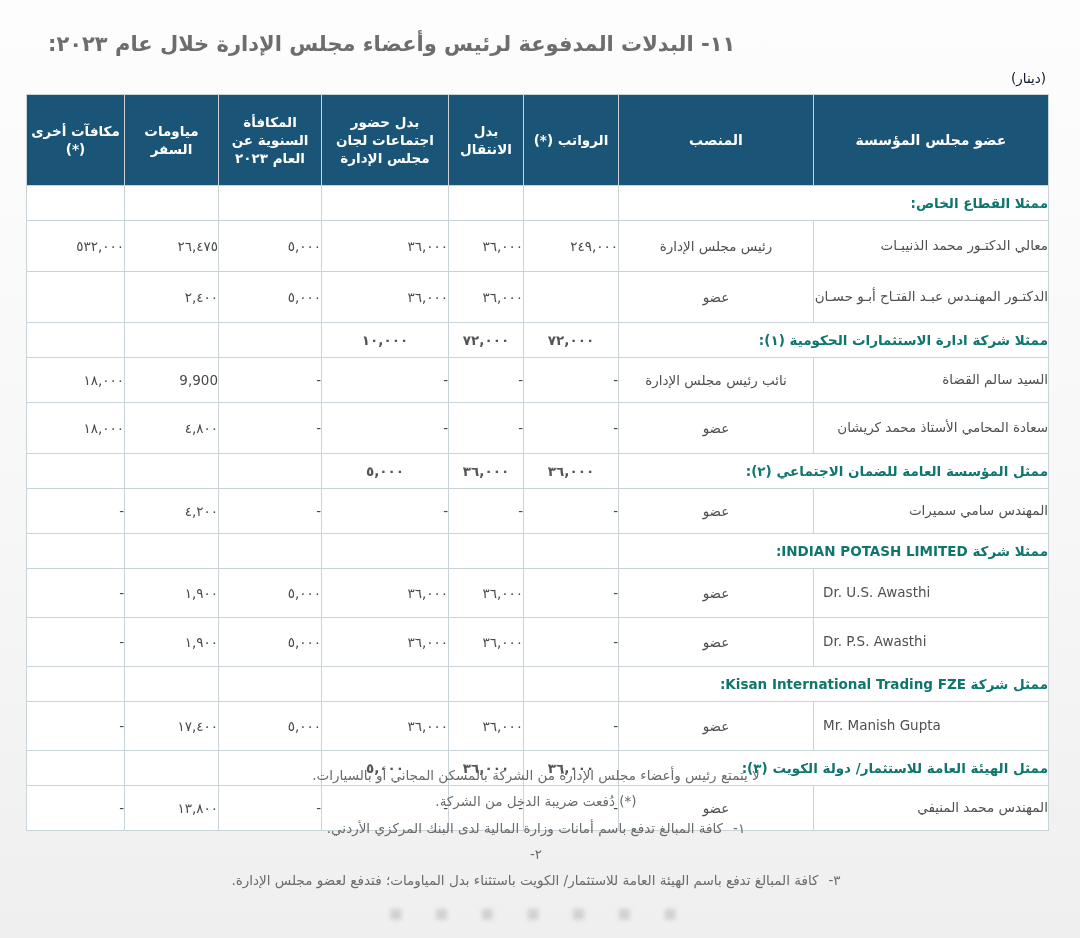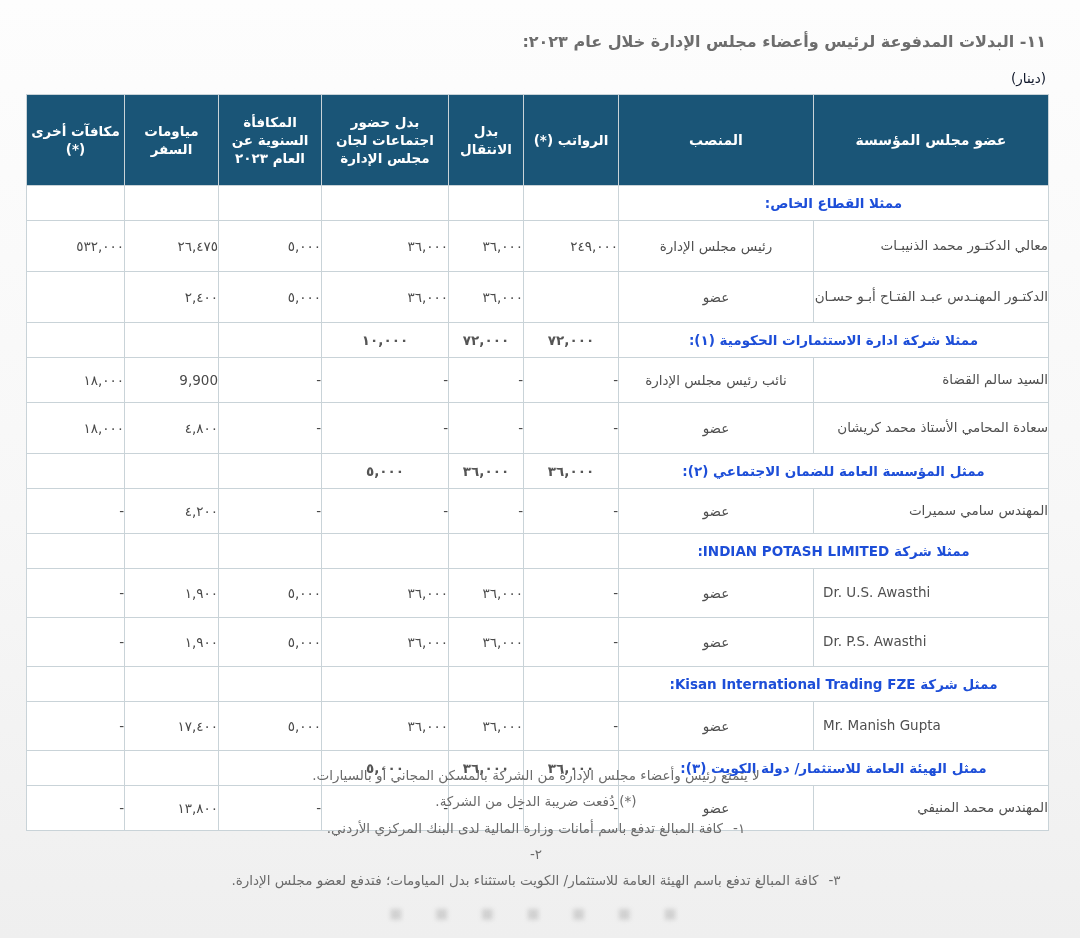--- a/index.html
+++ b/index.html
@@ -16,23 +16,23 @@
     font-family: "DejaVu Sans", "Liberation Sans", sans-serif;
     color: #3a3a3a;
     background: linear-gradient(180deg, #fdfdfd 0%, #f7f7f7 55%, #efefef 100%);
   }
 
   
   .page-title {
     position: absolute;
     top: 32px;
     right: 34px;
-    left: 34px;
-    text-align: right;
-    font-size: 16px;
+    left: 48px;
+    text-align: left;
+    font-size: 21px;
     font-weight: bold;
     color: #6d6d6d;
     letter-spacing: 0px;
     direction: rtl;
   }
 
   .unit-label {
     position: absolute;
     top: 70px;
     right: 34px;
@@ -85,22 +85,22 @@
   thead th.wide-head { font-size: 14px; }
 
   
   tr.section td {
     background: #ffffff;
     height: 34px;
   }
   .section-label {
     font-size: 13.5px;
     font-weight: bold;
-    color: #1d4ed8;
-    text-align: center;
+    color: #0f766e;
+    text-align: right;
     padding: 0 10px 0 6px;
     white-space: nowrap;
   }
   .section-num {
     font-size: 13.5px;
     font-weight: bold;
     color: #555;
     text-align: center;
   }
 

